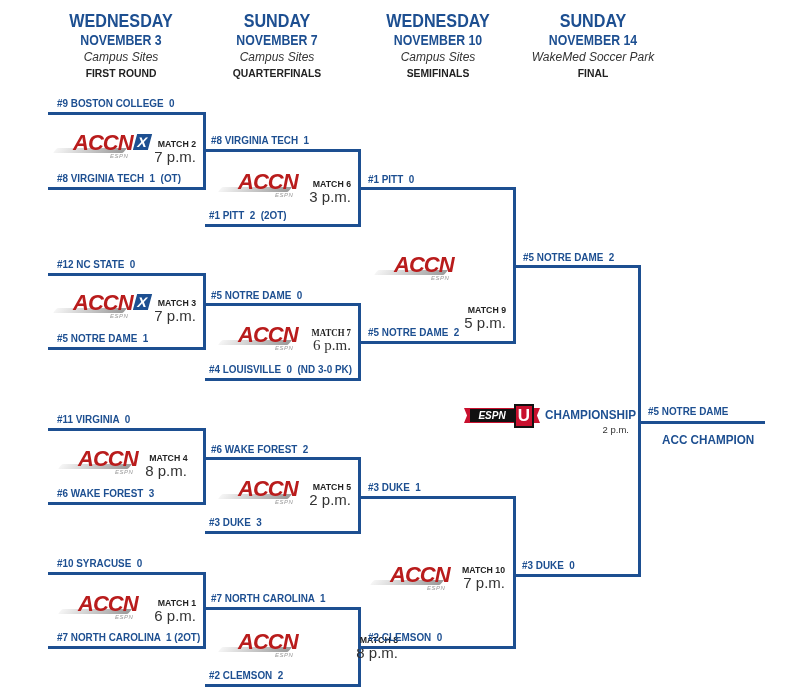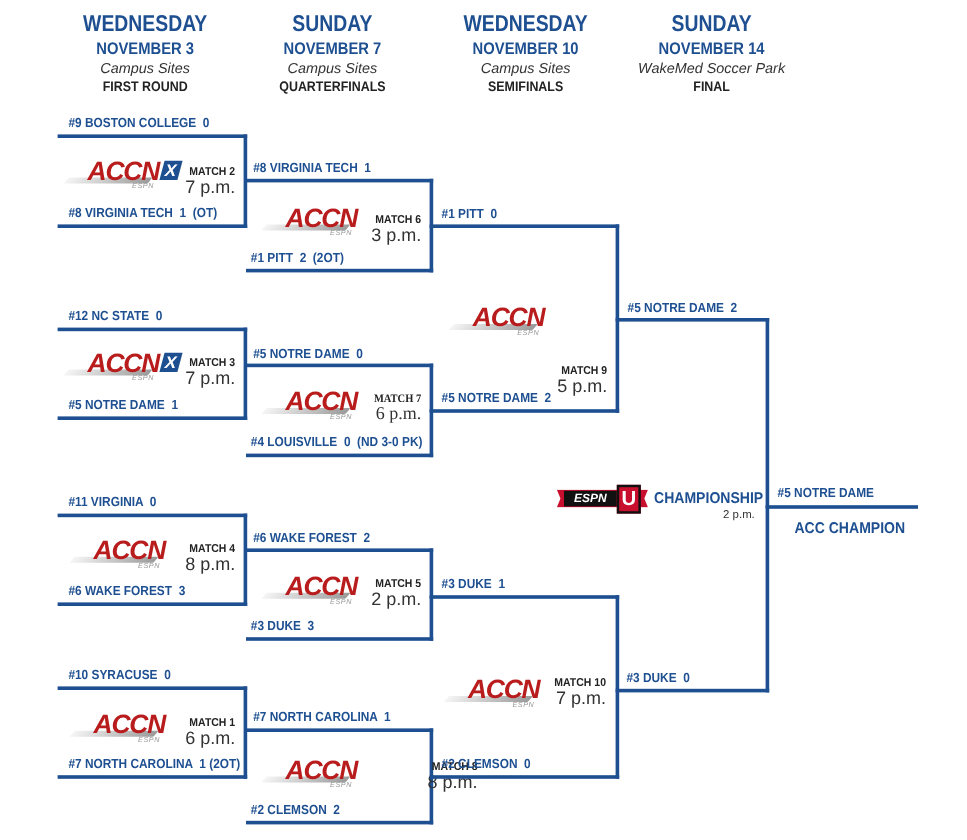--- a/index.html
+++ b/index.html
@@ -90,21 +90,21 @@
 <div class="line" style="left:48px; top:428px; width:158px; height:3px;"></div>
 <div class="line" style="left:48px; top:502px; width:158px; height:3px;"></div>
 <div class="line" style="left:203px; top:428px; width:3px; height:77px;"></div>
 <div class="team" style="left: 57px; top: 413px; white-space: pre;">#11 VIRGINIA  0</div>
 <div class="team" style="left: 57px; top: 487px; white-space: pre;">#6 WAKE FOREST  3</div>
 <div class="logo" style="left:60px; top:447px;">
   <div class="swoosh"></div>
   <div class="txt">ACCN</div>
   <div class="espn">ESPN</div>
 </div>
-<div class="mlabel" style="left:136px; top:452px;">
+<div class="mlabel" style="left:136px; top:452px;text-align:center;">
   <div class="m">MATCH 4</div>
   <div class="t">8 p.m.</div>
 </div>
 
 <div class="line" style="left:48px; top:572px; width:158px; height:3px;"></div>
 <div class="line" style="left:48px; top:646px; width:158px; height:3px;"></div>
 <div class="line" style="left:203px; top:572px; width:3px; height:77px;"></div>
 <div class="team" style="left: 57px; top: 557px; white-space: pre;">#10 SYRACUSE  0</div>
 <div class="team" style="left: 57px; top: 631px; white-space: pre;">#7 NORTH CAROLINA  1 (2OT)</div>
 <div class="logo" style="left:60px; top:592px;">

